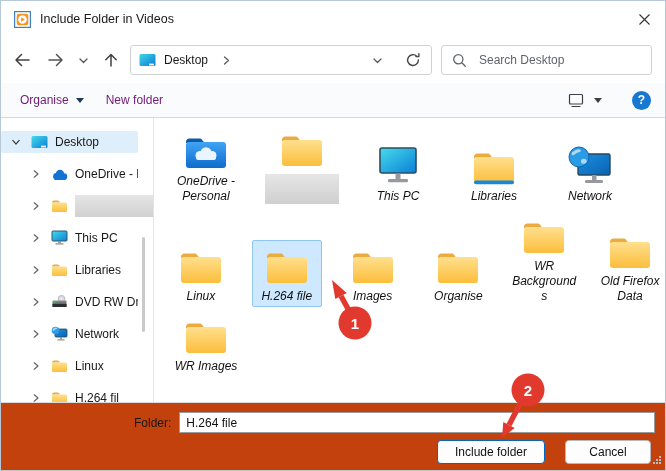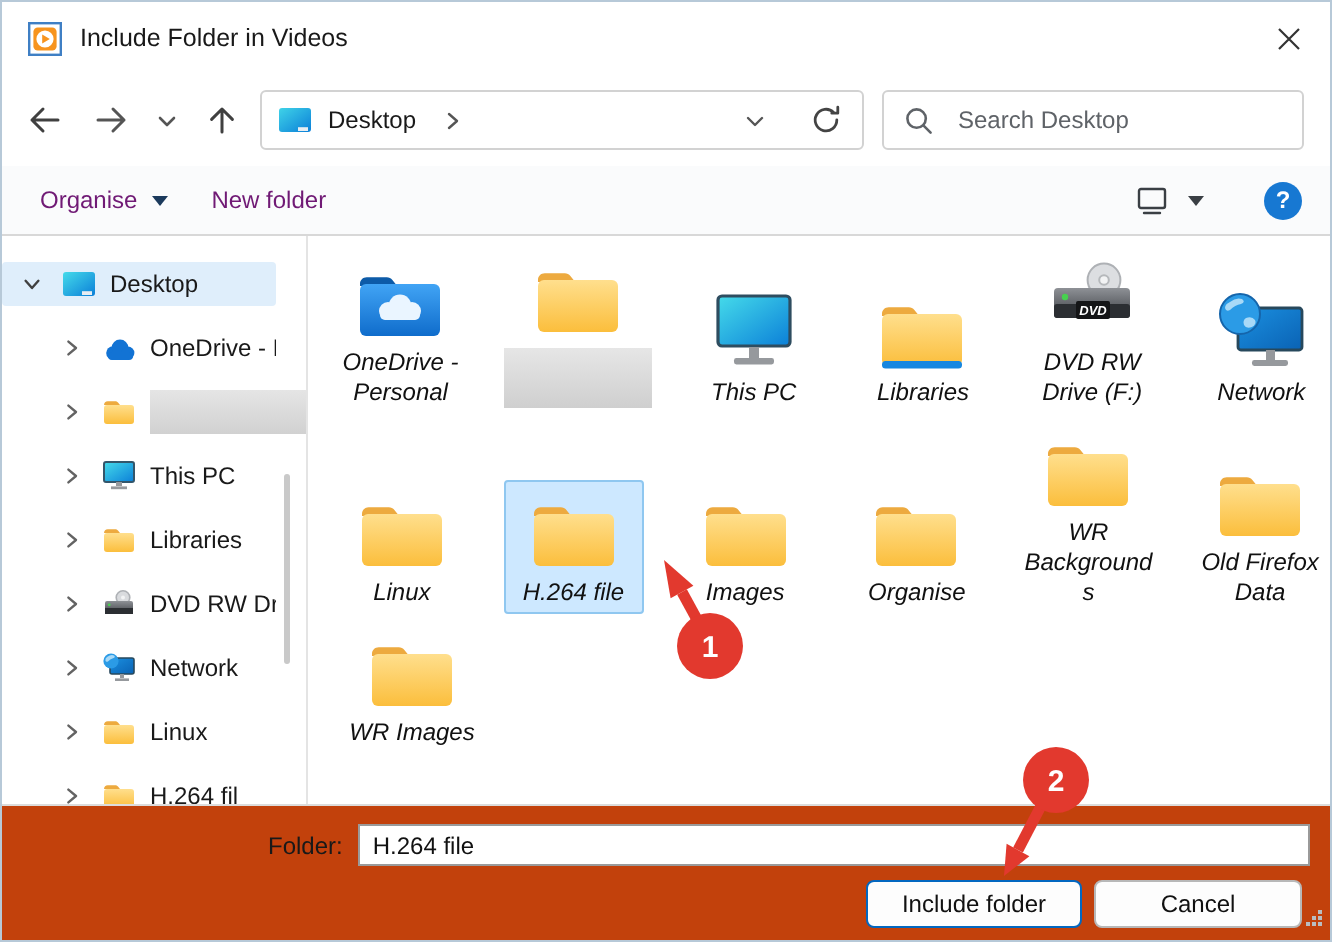--- a/index.html
+++ b/index.html
@@ -56,24 +56,24 @@
   .gitem.sel{background:#cde8ff;border-color:#8fc7f0;}
   .gicon{height:42px;display:flex;align-items:flex-end;justify-content:center;margin-bottom:3px;}
   .glabel{font-size:12px;line-height:15px;text-align:center;max-width:66px;word-break:break-word;color:#111;}
   .gblur{width:74px;height:30px;background:linear-gradient(#e6e6e6,#cfcfcf);margin-top:2px;}
 
   
   .footer{height:70px;box-sizing:border-box;background:#c2410c;border-top:1px solid #dcdcdc;padding-top:9px;position:relative;}
   .frow1{display:flex;align-items:center;padding-left:133px;padding-right:10px;}
   .frow1 label{font-size:12px;color:#191919;margin-right:8px;}
   .frow1 input{flex:1;height:21px;box-sizing:border-box;border:1px solid #9a9a9a;font-size:12px;font-family:inherit;padding:1px 6px;background:#fff;color:#111;outline:none;}
-  .frow2{display:flex;justify-content:flex-end;align-items:center;margin-top:7px;padding-right:14px;gap:6px;}
+  .frow2{display:flex;justify-content:flex-end;align-items:center;margin-top:7px;padding-right:14px;gap:20px;}
   .btn{height:24px;font-size:12px;font-family:inherit;background:#fdfdfd;border:1px solid #b8b8b8;border-radius:4px;color:#111;cursor:pointer;}
   .btn-include{width:108px;border-color:#0267c0;}
-  .btn-cancel{width:104px;}
+  .btn-cancel{width:86px;}
   .grip{position:absolute;right:3px;bottom:3px;}
 
   
   .overlay{position:absolute;left:0;top:0;width:666px;height:471px;pointer-events:none;z-index:30;}
 </style>
 </head>
 <body>
 
 <div class="window">
 
@@ -458,40 +458,20 @@
                 <rect x="3" y="9" width="40" height="26" rx="3" fill="url(#fgY)"></rect>
                 <rect x="3" y="32.5" width="40" height="3.8" rx="1.8" fill="#1787e0"></rect>
               </svg>
             </div>
             <div class="glabel">Libraries</div>
           </div>
           <div class="gitem">
             <div class="gicon">
               <svg width="48" height="40" viewBox="0 0 48 40">
                 <defs>
-                  <linearGradient id="dvdG" x1="0" y1="0" x2="0" y2="1">
-                    <stop offset="0" stop-color="#8e9196"></stop>
-                    <stop offset="1" stop-color="#3c3f44"></stop>
-                  </linearGradient>
-                </defs>
-                <circle cx="30" cy="9" r="8.2" fill="#dcdee1" stroke="#aeb1b5" stroke-width="1"></circle>
-                <circle cx="30" cy="9" r="2.4" fill="#f2f3f4" stroke="#b5b8bb" stroke-width="1"></circle>
-                <rect x="5" y="13" width="38" height="15" rx="2" fill="url(#dvdG)"></rect>
-                <rect x="5" y="21" width="38" height="7" rx="1.5" fill="#2b2e32"></rect>
-                <circle cx="10.5" cy="17.5" r="1.6" fill="#47d14f"></circle>
-                <rect x="16" y="19.5" width="17" height="9" rx="1" fill="#141517"></rect>
-                <text x="24.5" y="26.5" text-anchor="middle" font-size="6.5" font-weight="bold" fill="#fff" font-family="Liberation Sans, sans-serif">DVD</text>
-              </svg>
-            </div>
-            <div class="glabel">DVD RW Drive (F:)</div>
-          </div>
-          <div class="gitem">
-            <div class="gicon">
-              <svg width="48" height="40" viewBox="0 0 48 40">
-                <defs>
                   <linearGradient id="netG" x1="0" y1="0" x2="1" y2="1">
                     <stop offset="0" stop-color="#1b90e0"></stop>
                     <stop offset="1" stop-color="#0a62b4"></stop>
                   </linearGradient>
                 </defs>
                 <rect x="12" y="8" width="32" height="21" rx="1.5" fill="url(#netG)" stroke="#27485c" stroke-width="1.4"></rect>
                 <rect x="26" y="29" width="4.5" height="5" fill="#96999d"></rect>
                 <rect x="19" y="34" width="18" height="3" rx="1.2" fill="#96999d"></rect>
                 <circle cx="13" cy="11" r="10" fill="#2b9be6" stroke="#1565ab" stroke-width="1"></circle>
                 <path d="M8 5 q3 -2.5 6 -1.5 q2 1.5 -.5 2.5 q-3 .5 -5.5 3 q-2 1 -2.5 -1 q0 -2 2.5 -3 Z" fill="#a8d9f7"></path>

